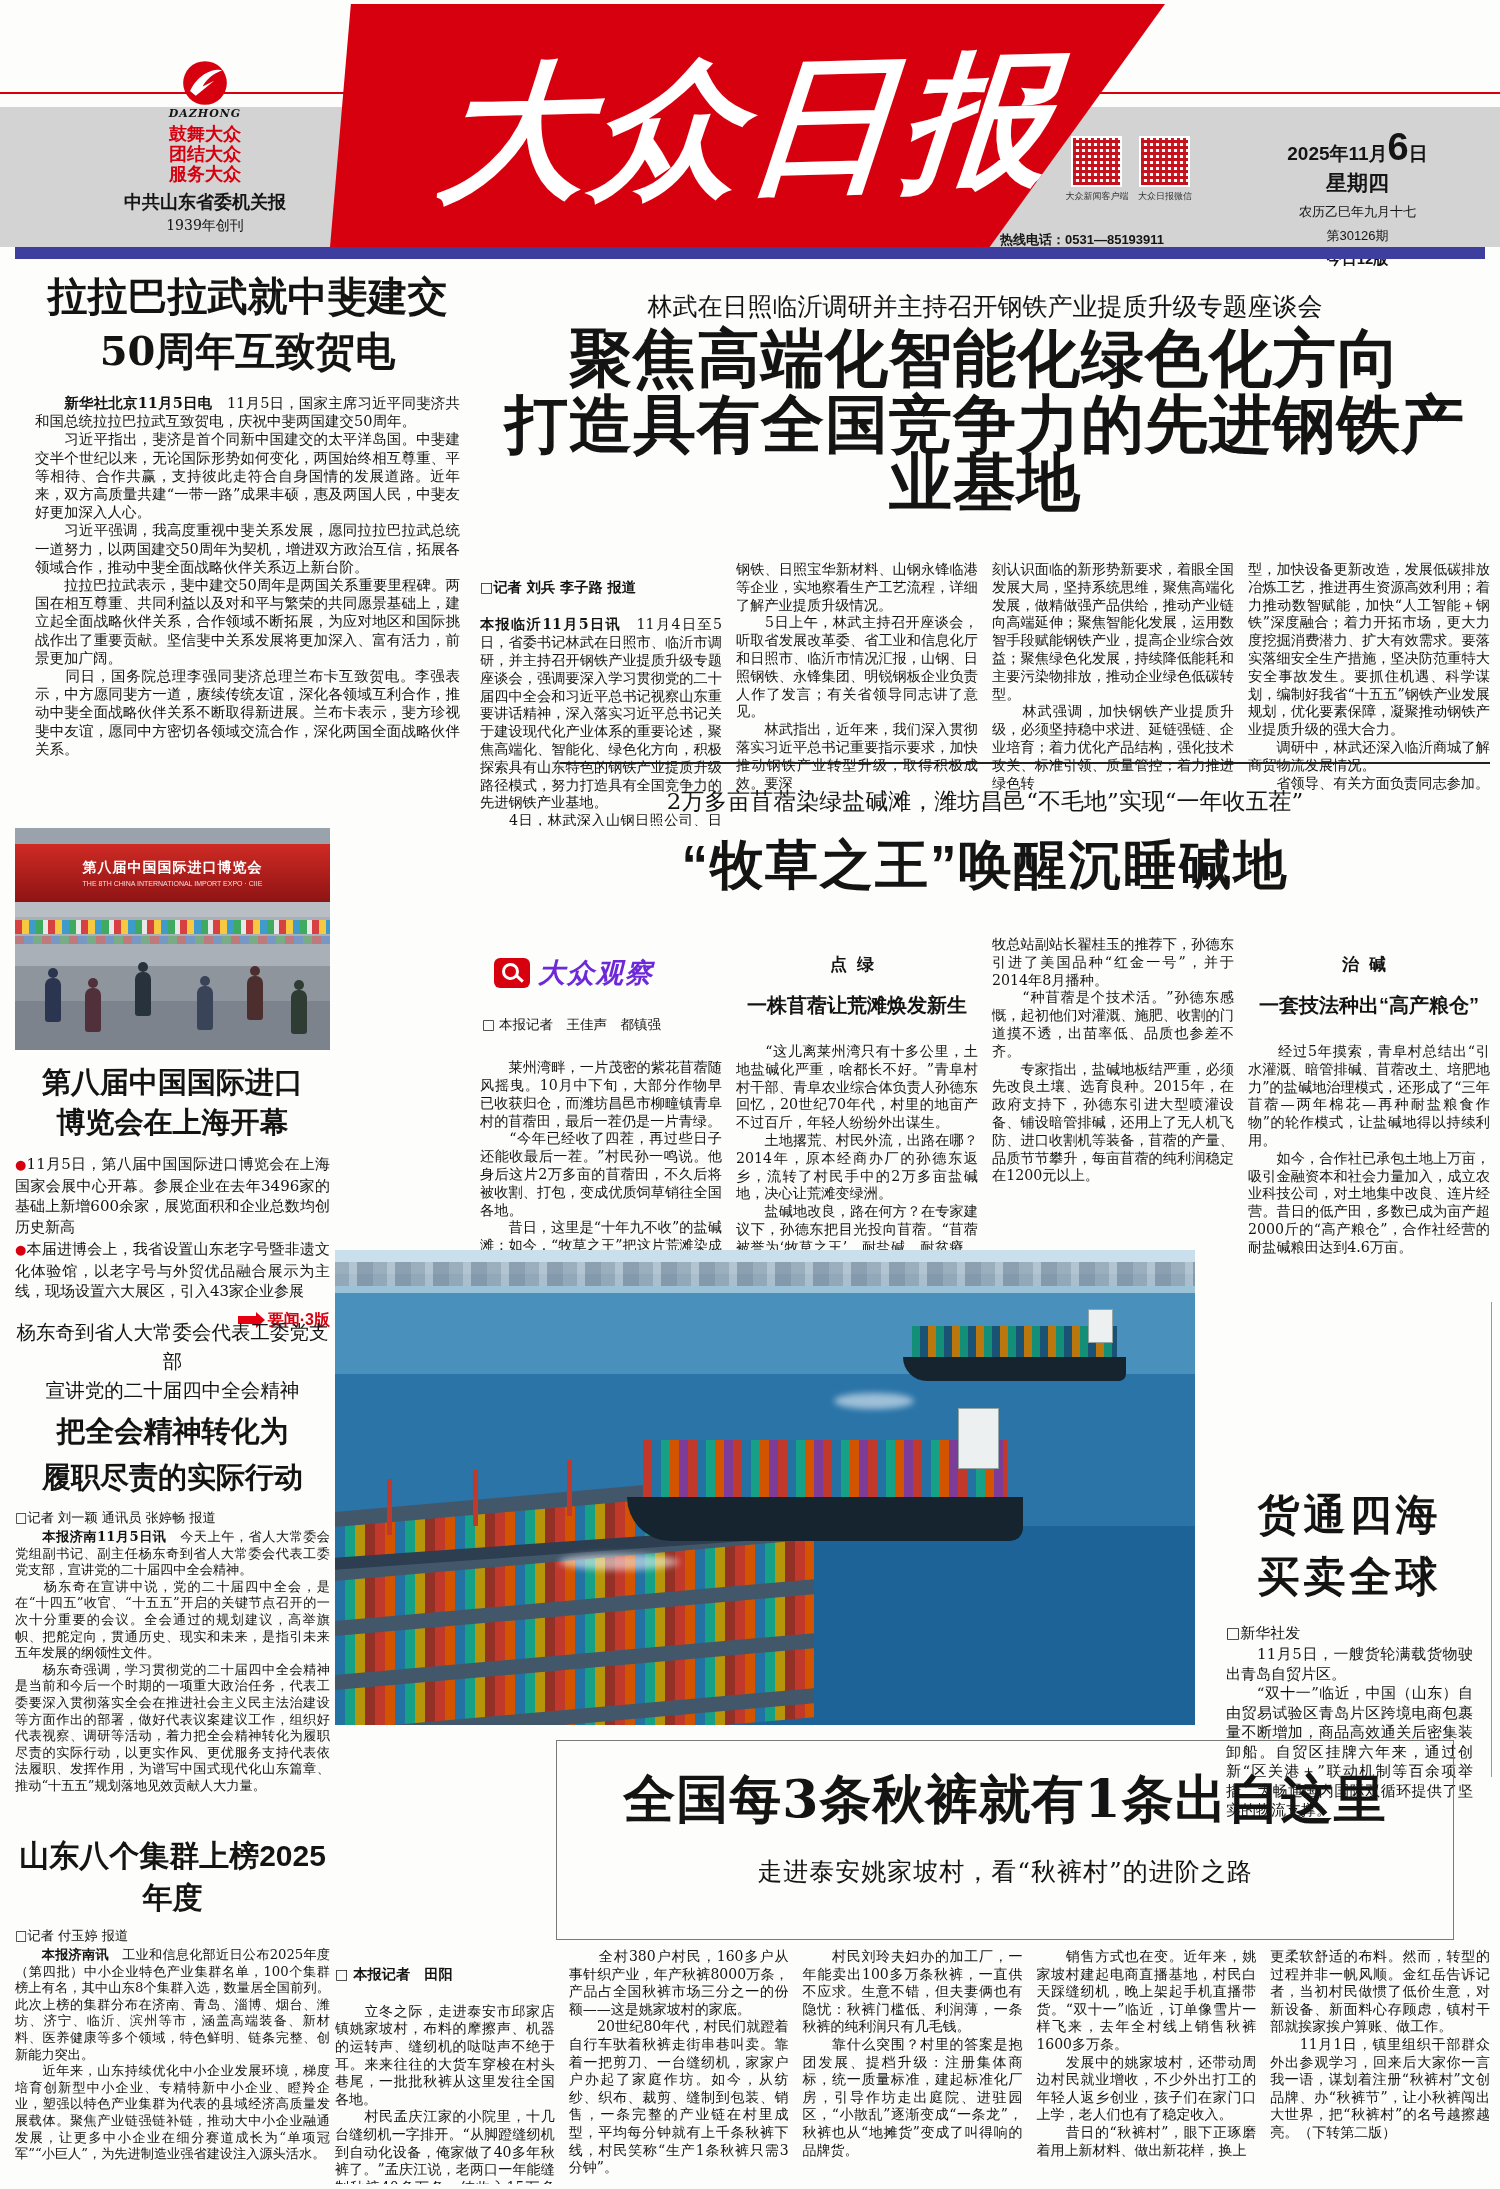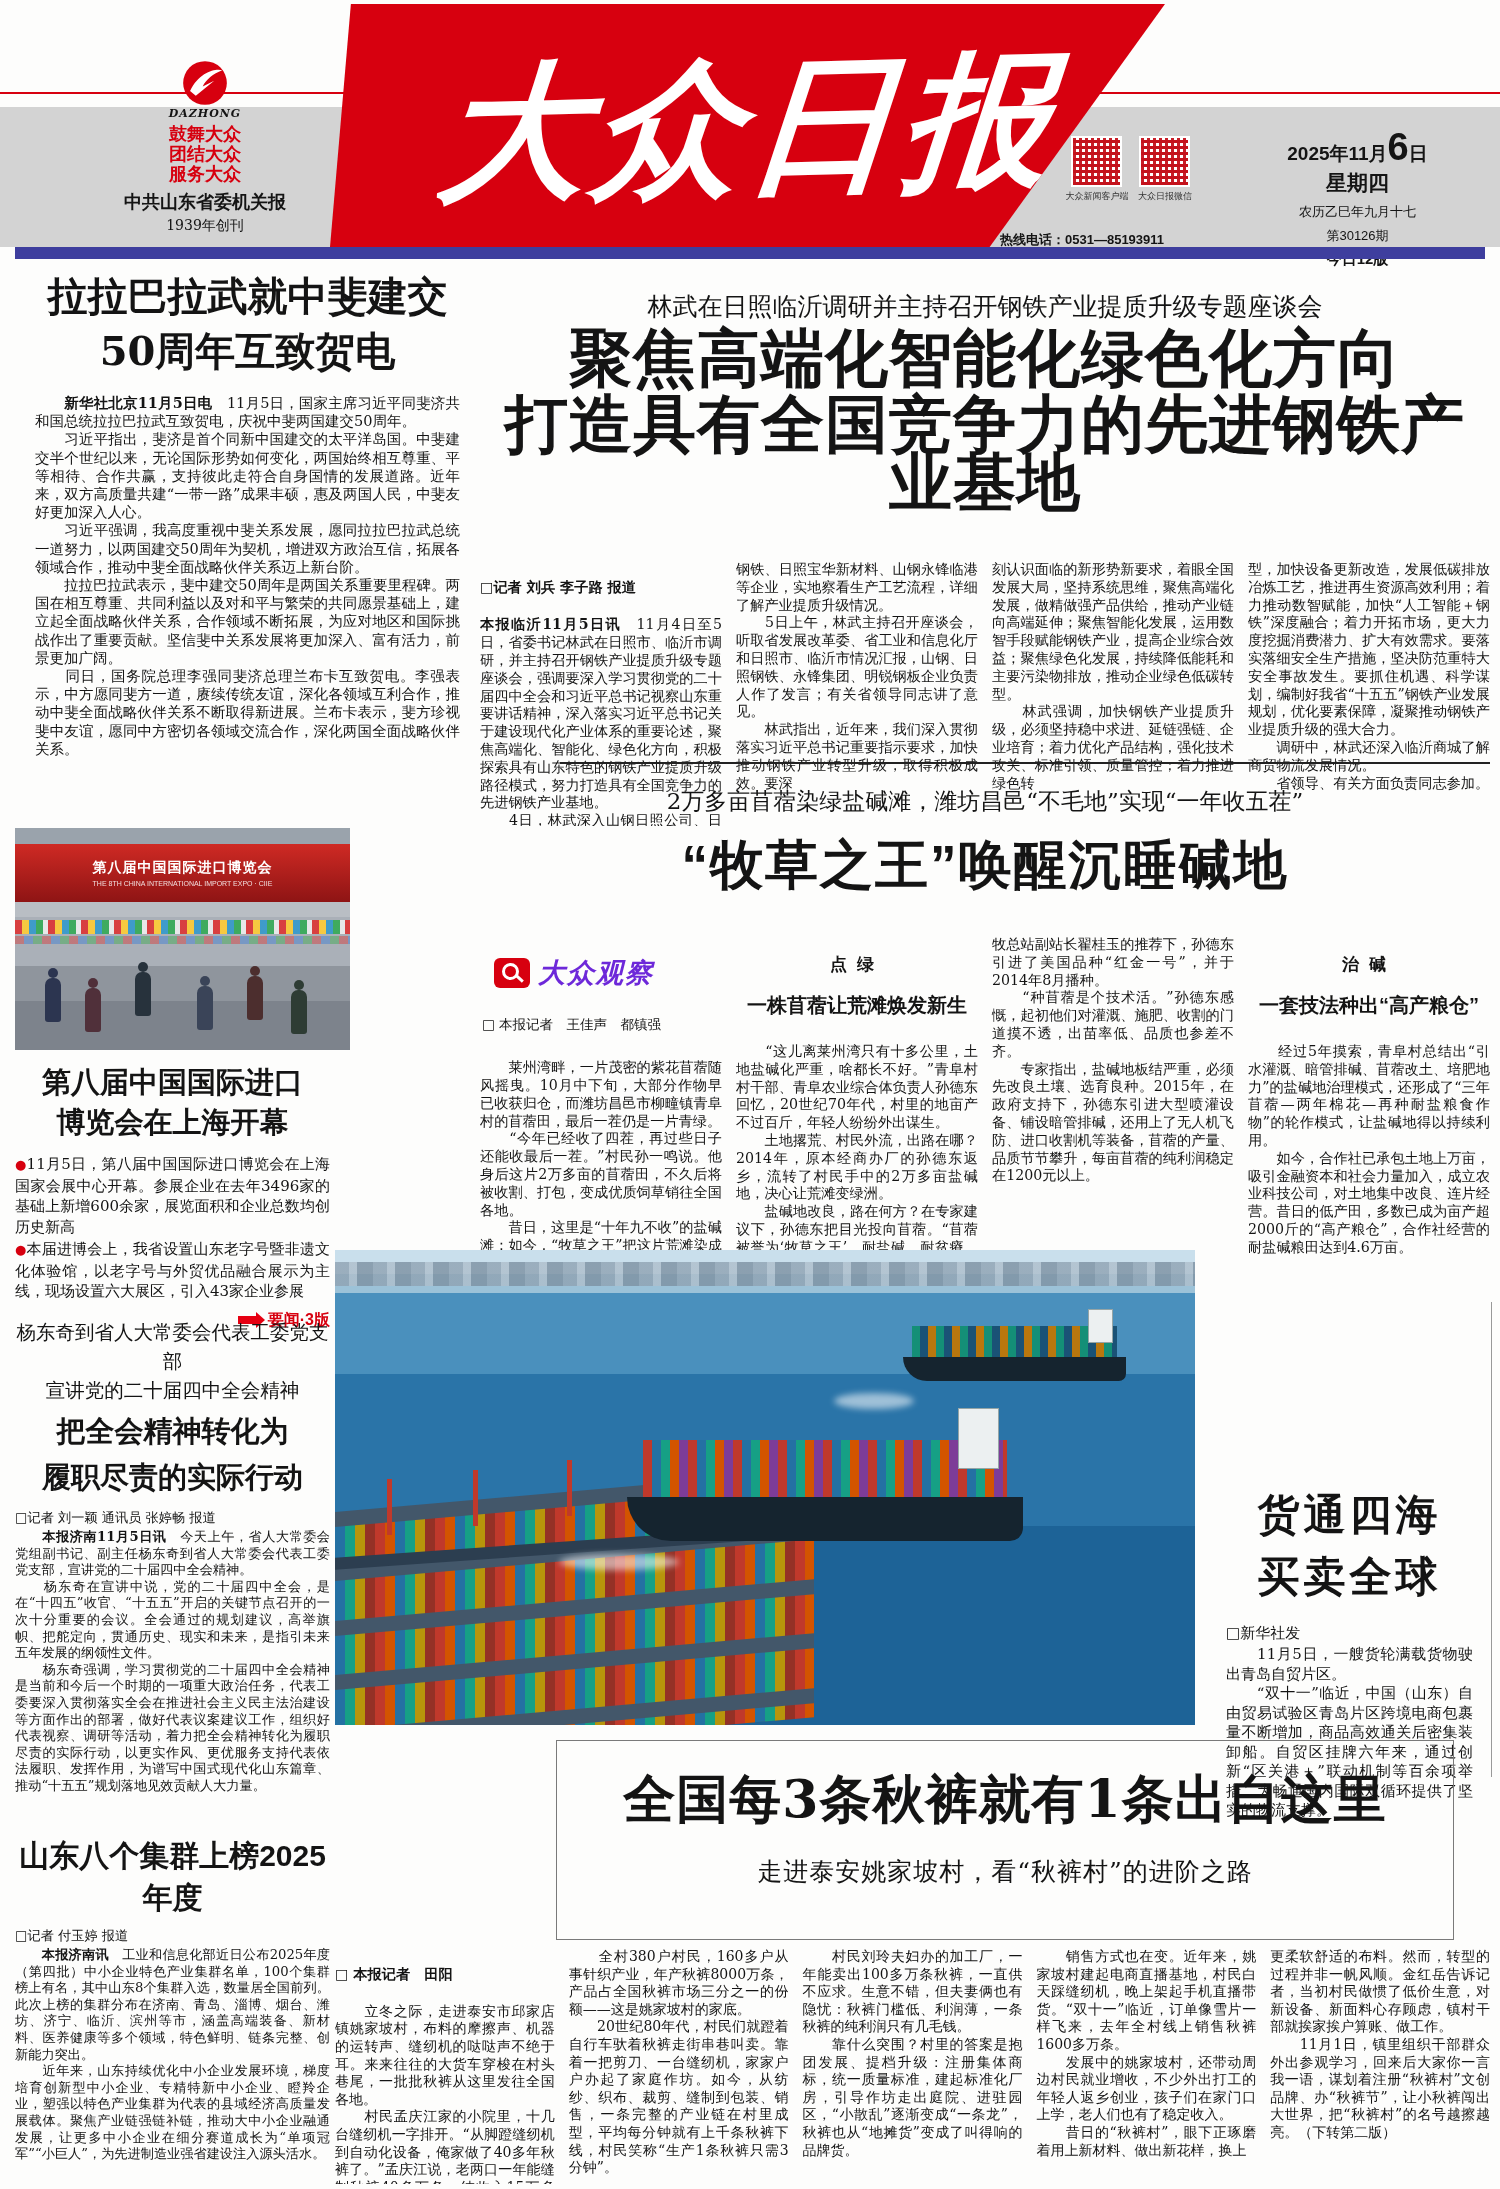--- a/index.html
+++ b/index.html
@@ -60,21 +60,21 @@
   .obs-icon{width:36px;height:30px;background:#d7000f;border-radius:6px;position:relative;flex:0 0 auto;}
   .obs-icon::before{content:"";position:absolute;left:8px;top:5px;width:11px;height:11px;border:3px solid #fff;border-radius:50%;}
   .obs-icon::after{content:"";position:absolute;left:21px;top:19px;width:9px;height:3px;background:#fff;transform:rotate(42deg);}
   .brand-text{color:#6d28d9;font-weight:900;font-size:27px;font-style:italic;letter-spacing:2px;}
   .sec-tag{text-align:center;font-size:17px;font-weight:bold;letter-spacing:10px;margin:2px 0 6px;}
   .sec-sub{text-align:center;font-size:20px;font-weight:bold;margin-bottom:10px;font-family:"Liberation Sans",sans-serif;}
   .small-byline{font-size:13.5px;margin:0 0 8px 2px;}
 
   
   #ciie-photo{left:15px;top:828px;width:315px;height:222px;overflow:hidden;
-      background:linear-gradient(#9aa3ac 0 12%,#b9bec4 12% 40%,#aab0b8 40% 62%,#8f959d 62% 78%,#7d838c 78% 100%);padding-left:20px;}
+      background:linear-gradient(#9aa3ac 0 12%,#b9bec4 12% 40%,#aab0b8 40% 62%,#8f959d 62% 78%,#7d838c 78% 100%);}
   .ciie-banner{position:absolute;left:0;top:16px;width:100%;height:58px;
       background:linear-gradient(#cf2a24,#8e1414);color:#fff;display:flex;flex-direction:column;align-items:center;justify-content:center;}
   .ciie-banner .cn{font-size:14px;font-weight:bold;letter-spacing:1px;}
   .ciie-banner .en{font-size:7px;opacity:.85;margin-top:3px;font-family:"Liberation Sans",sans-serif;}
   .flag-row{position:absolute;left:0;top:92px;width:100%;height:14px;opacity:.9;
       background:repeating-linear-gradient(90deg,#d33 0 7px,#fc3 7px 14px,#39c 14px 21px,#3a5 21px 28px,#eee 28px 33px);}
   .flag-row2{position:absolute;left:0;top:108px;width:100%;height:8px;opacity:.6;
       background:repeating-linear-gradient(90deg,#c55 0 9px,#58c 9px 18px,#5a6 18px 27px);}
   .person{position:absolute;width:16px;height:44px;border-radius:7px 7px 3px 3px;}
   .person::before{content:"";position:absolute;top:-10px;left:3px;width:10px;height:10px;border-radius:50%;background:inherit;}

